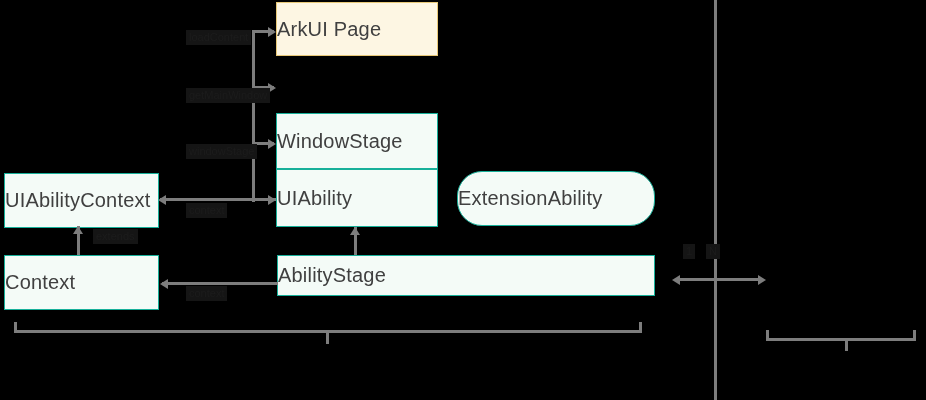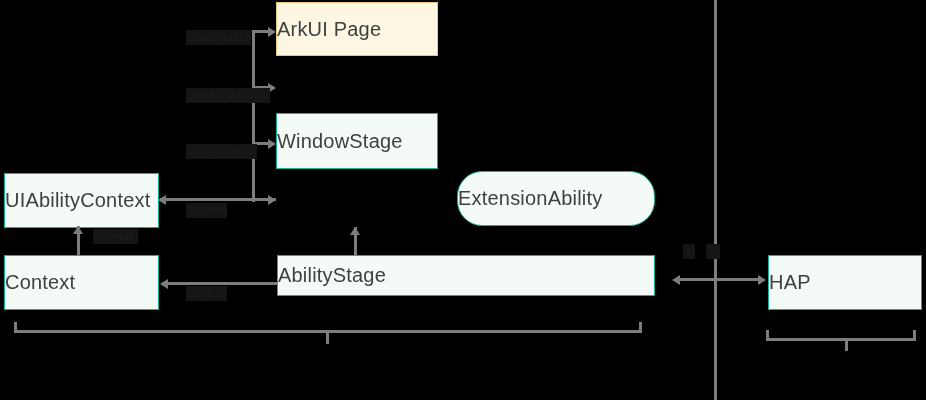--- a/index.html
+++ b/index.html
@@ -114,20 +114,23 @@
 
   <div class="node cream" style="left:276px; top:2px; width:162px; height:54px;">
     <span>ArkUI Page</span>
   </div>
 
 
   <div class="node mint stack-mid" style="left:276px; top:113px; width:162px; height:56px;">
     <span>WindowStage</span>
   </div>
 
+  <div class="node mint stack-mid" style="left:276px; top:169px; width:162px; height:58px;">
+    <span>UIAbility</span>
+  </div>
 
   <div class="node mint" style="left:457px; top:171px; width:198px; height:55px;border-radius:25px;">
     <span>ExtensionAbility</span>
   </div>
 
   <div class="node mint" style="left:4px; top:159px; width:155px; height:55px;margin-top:14px;">
     <span>UIAbilityContext</span>
   </div>
 
   <div class="node mint" style="left:4px; top:255px; width:155px; height:55px;">
@@ -140,23 +143,20 @@
   <div class="node mint" style="left:277px; top:255px; width:378px; height:41px;">
     <span>AbilityStage</span>
   </div>
 
   <div class="ln" style="left:354px; top:227px; width:3px; height:28px;"></div>
   <div class="arrow-u" style="left:350px; top:227px;"></div>
 
   <div class="ln" style="left:162px; top:282px; width:116px; height:3px;"></div>
   <div class="arrow-l" style="left:160px; top:279px;"></div>
 
-  <div class="node mint" style="left:768px; top:255px; width:154px; height:55px;">
-    <span>HAP</span>
-  </div>
 
   <div class="ln" style="left:678px; top:278px; width:84px; height:3px;"></div>
   <div class="arrow-l" style="left:672px; top:275px;"></div>
   <div class="arrow-r" style="left:758px; top:275px;"></div>
 
   <div class="ln" style="left:14px; top:330px; width:628px; height:3px;"></div>
   <div class="ln" style="left:14px; top:322px; width:3px; height:11px;"></div>
   <div class="ln" style="left:639px; top:322px; width:3px; height:11px;"></div>
   <div class="ln" style="left:326px; top:330px; width:3px; height:14px;"></div>
 

